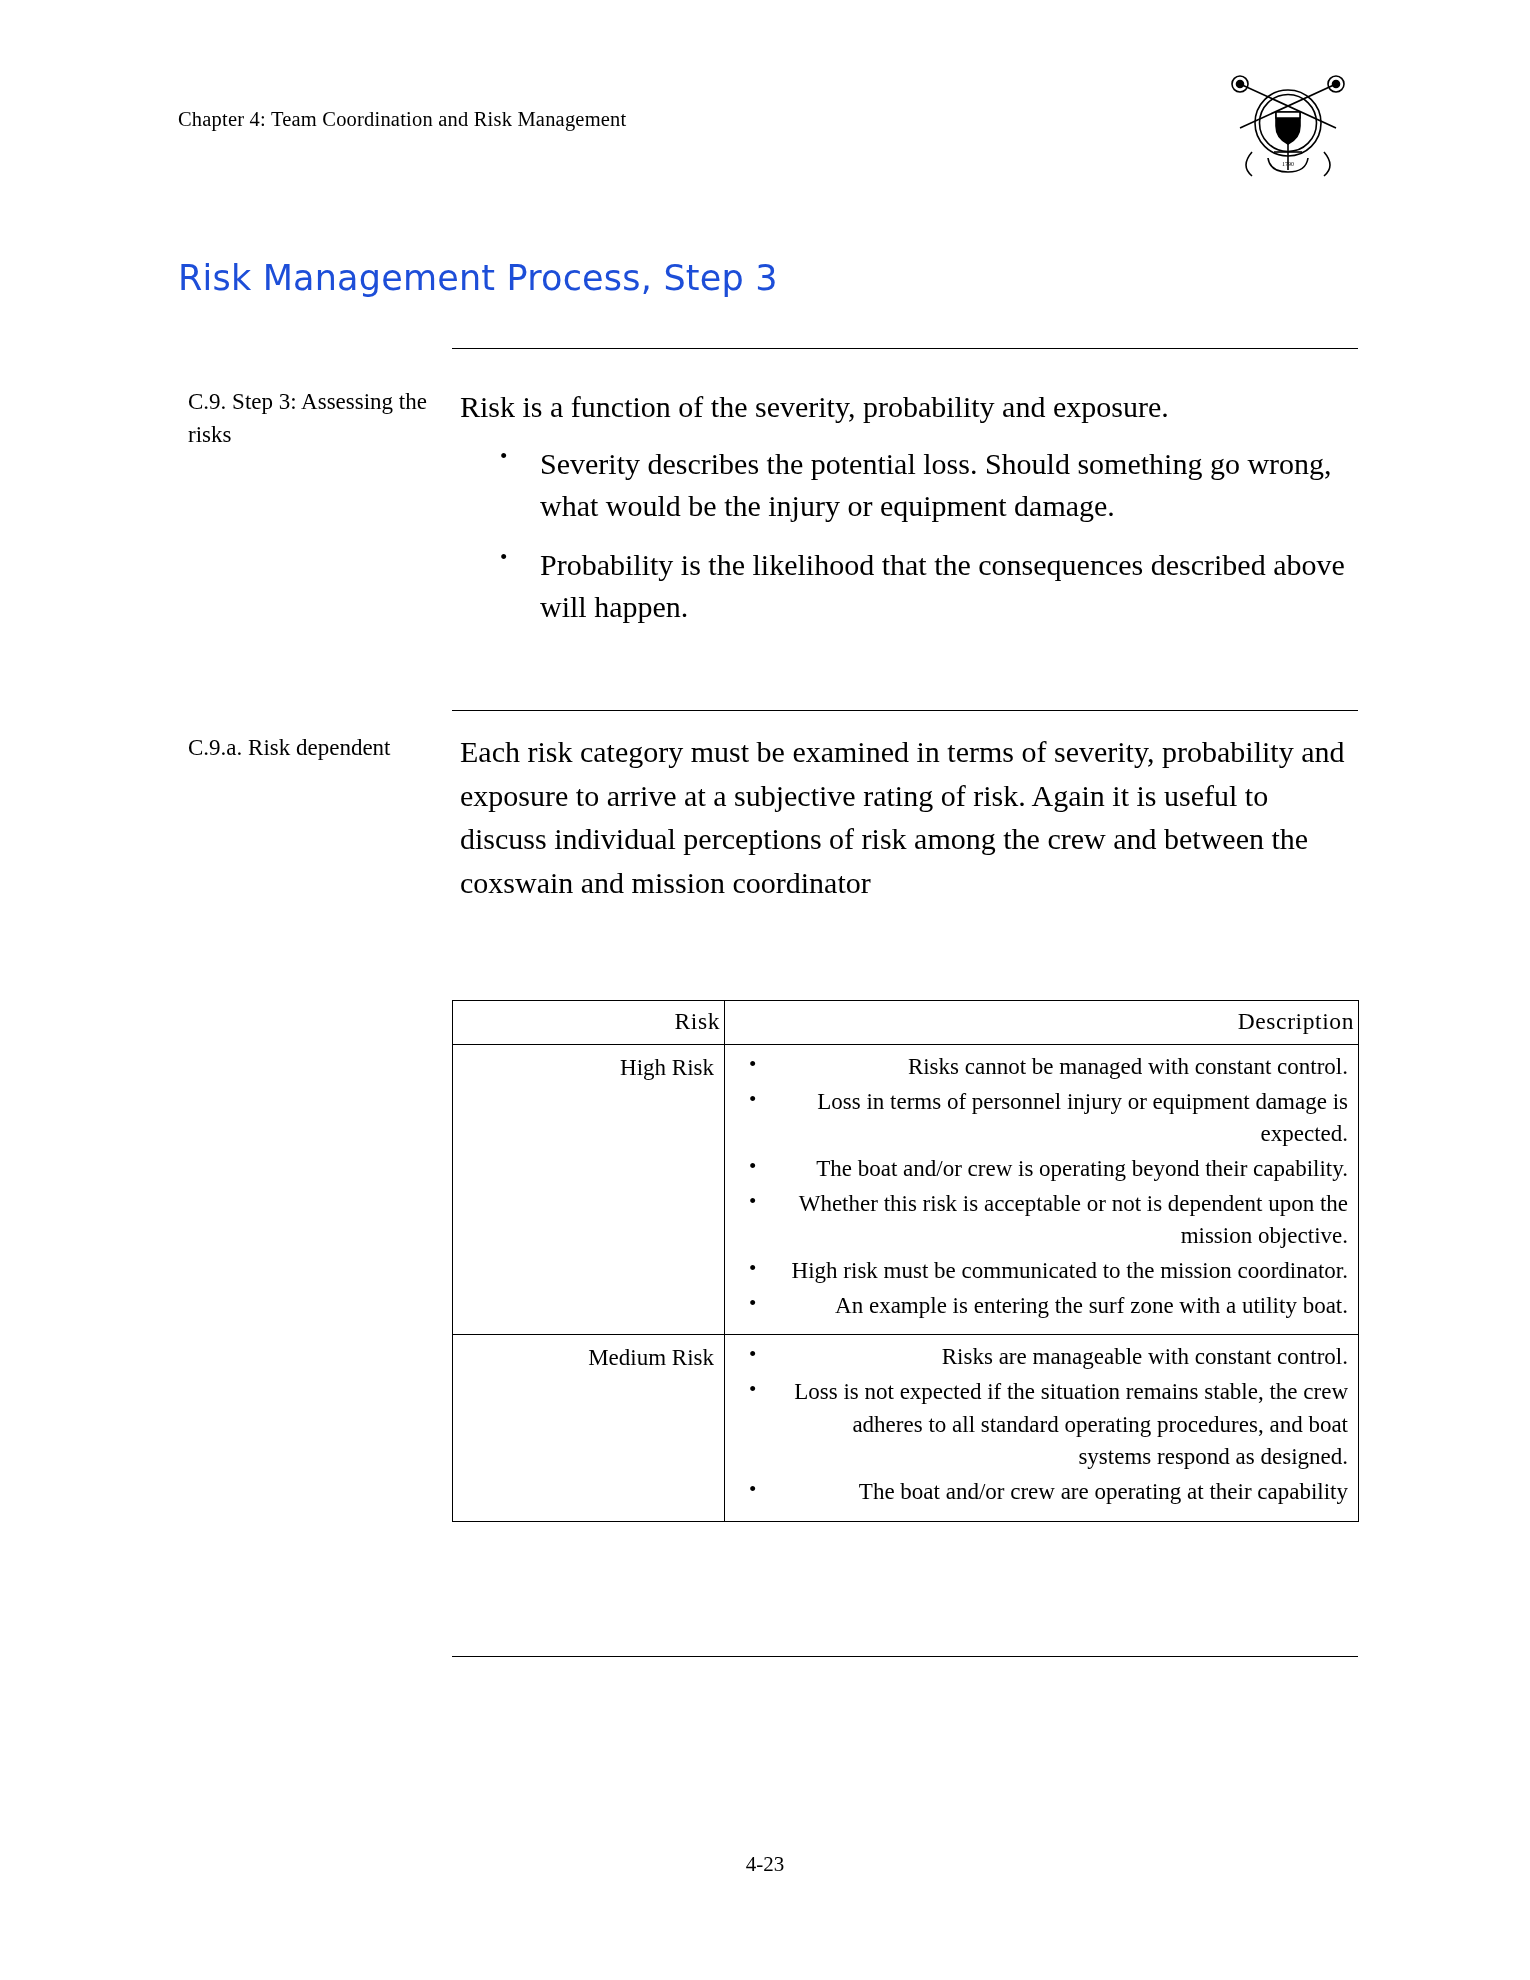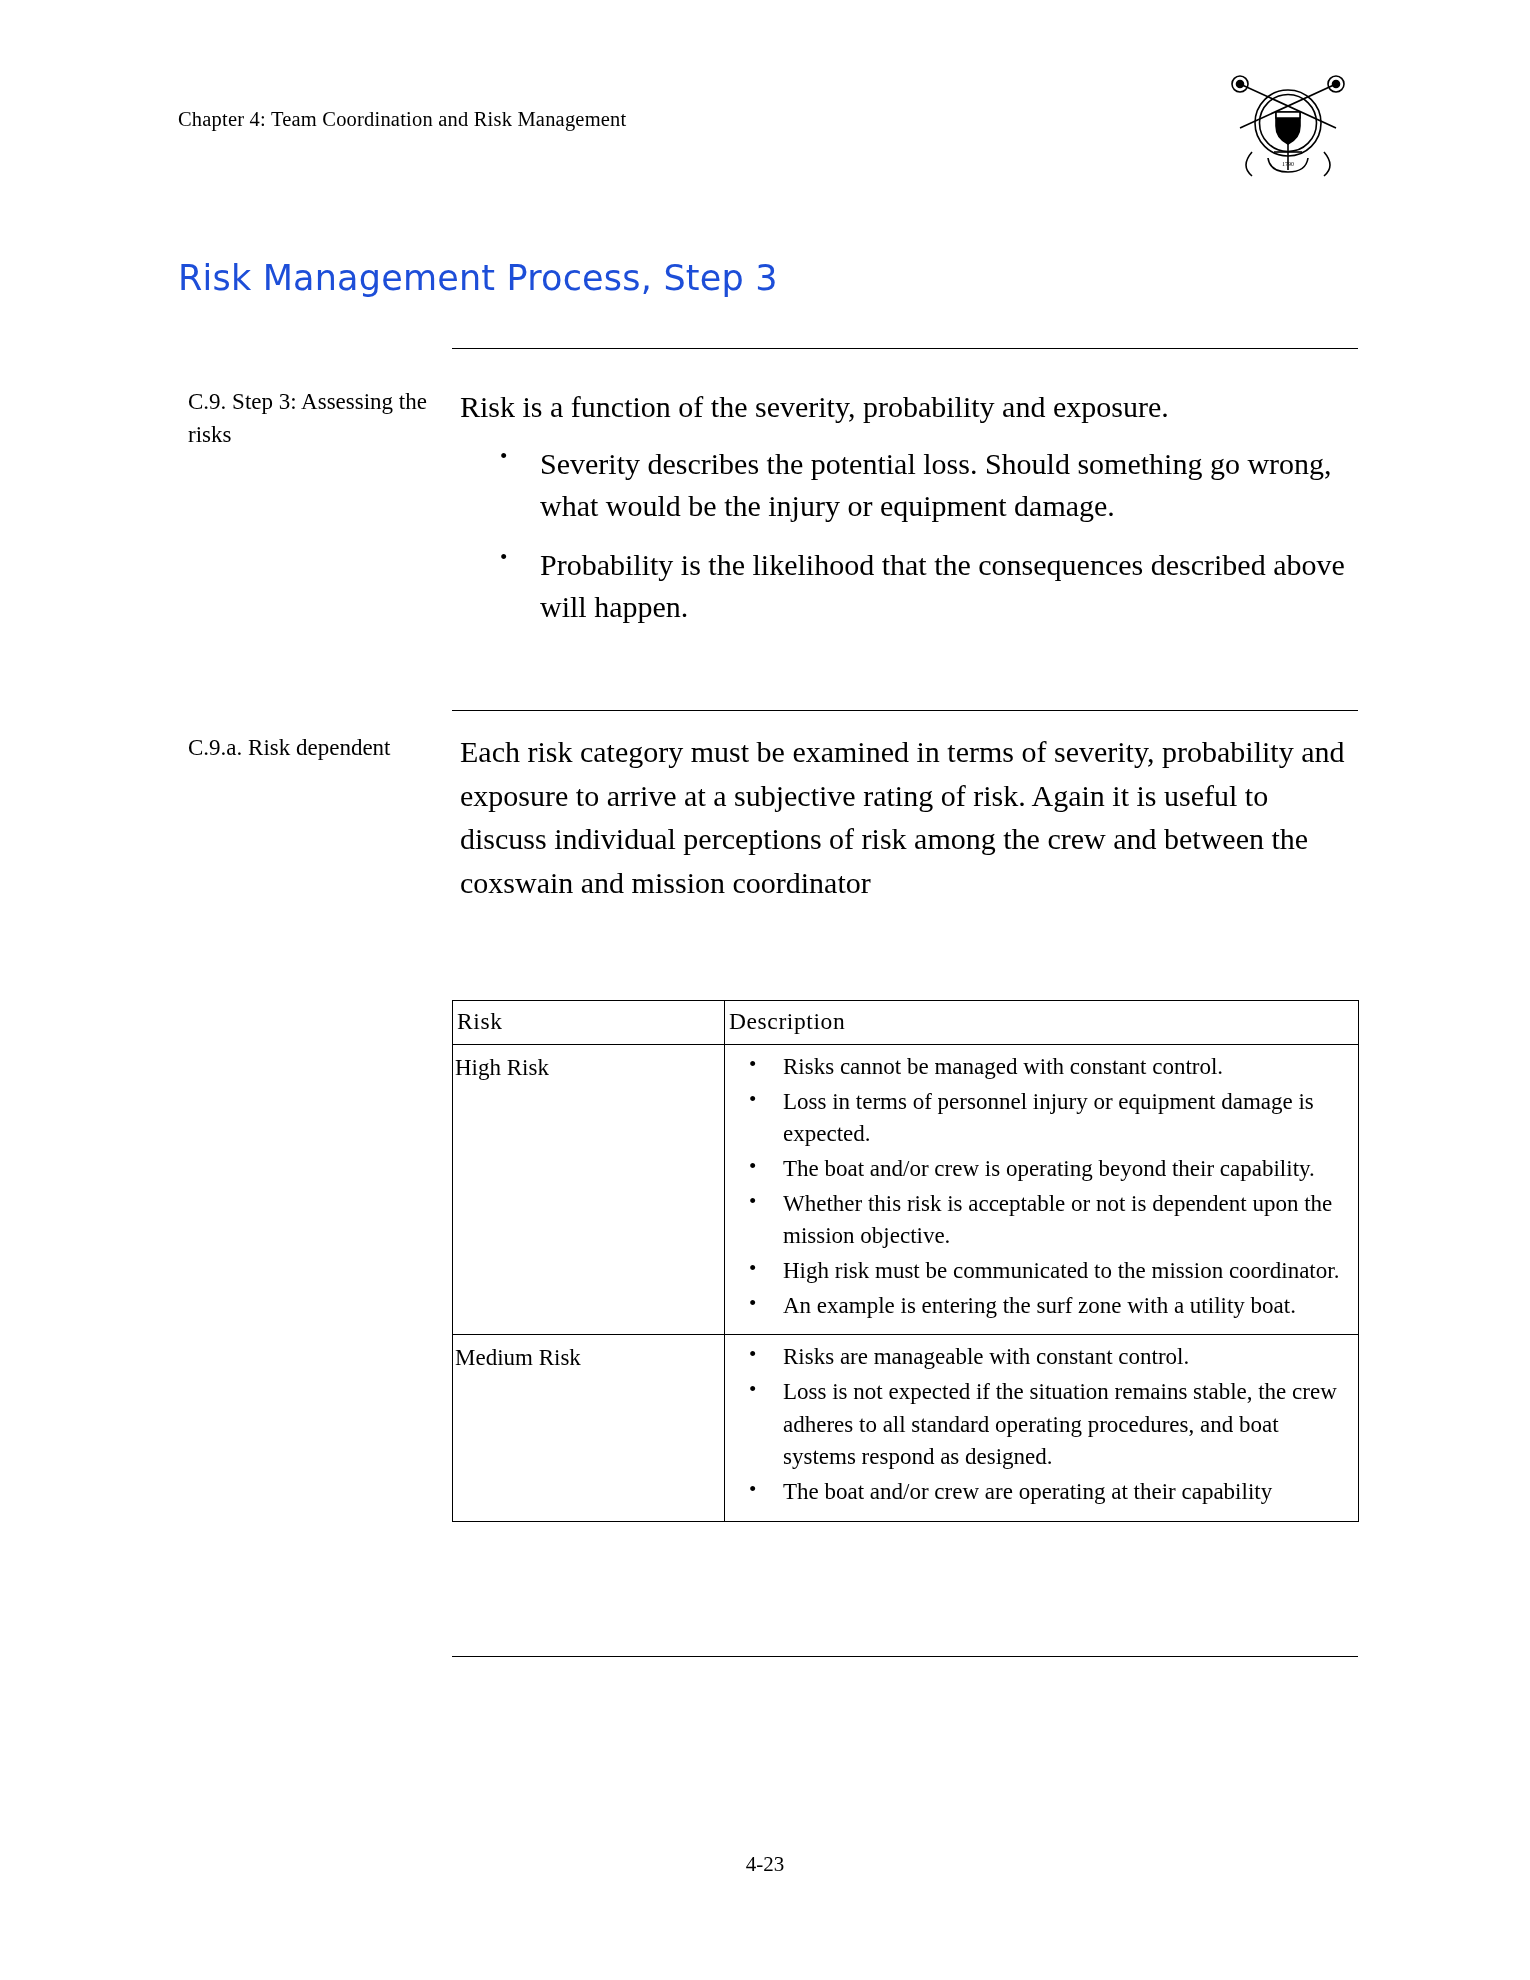--- a/index.html
+++ b/index.html
@@ -121,23 +121,24 @@
     top: 1000px;
     width: 906px;
     border-collapse: collapse;
     table-layout: fixed;
     font-size: 23px;
   }
   .risk-table th, .risk-table td {
     border: 1.5px solid #000;
     vertical-align: top;
     padding: 6px 10px 10px 2px;
+    text-align: right;
   }
   .risk-table th {
-    text-align: left;
+    text-align: right;
     font-weight: normal;
     font-size: 23.5px;
     letter-spacing: 0.6px;
     padding: 7px 4px 9px 4px;
   }
   .col-risk { width: 272px; }
   .col-desc { width: 634px; }
 
   .risk-table td.risk-name {
     padding-top: 10px;

